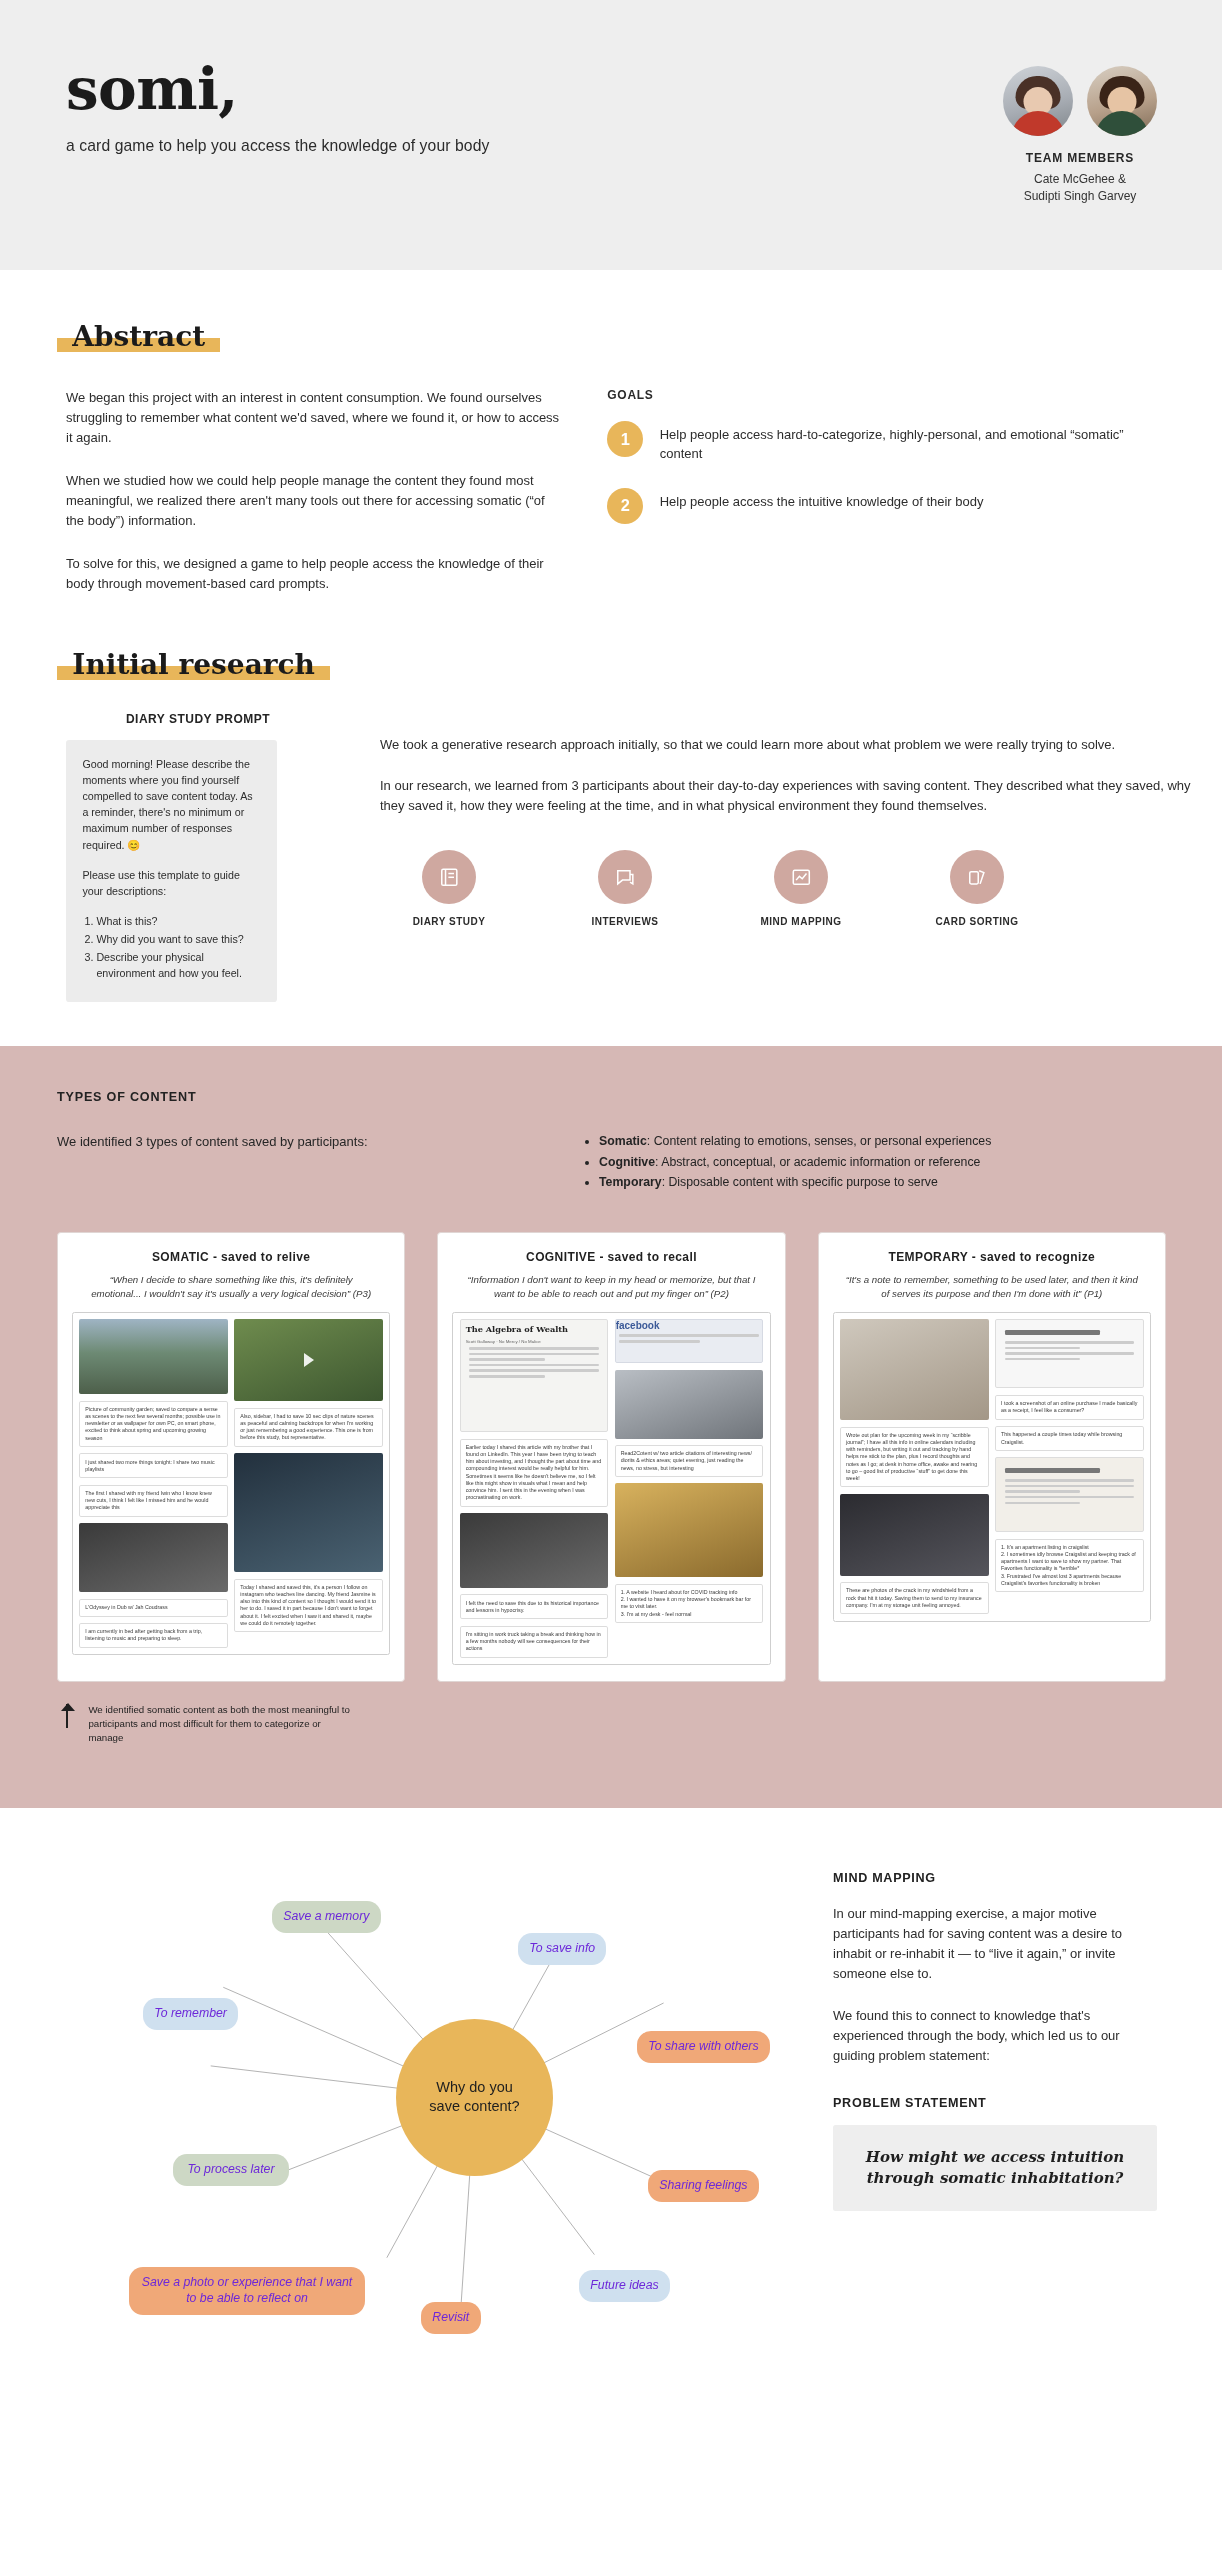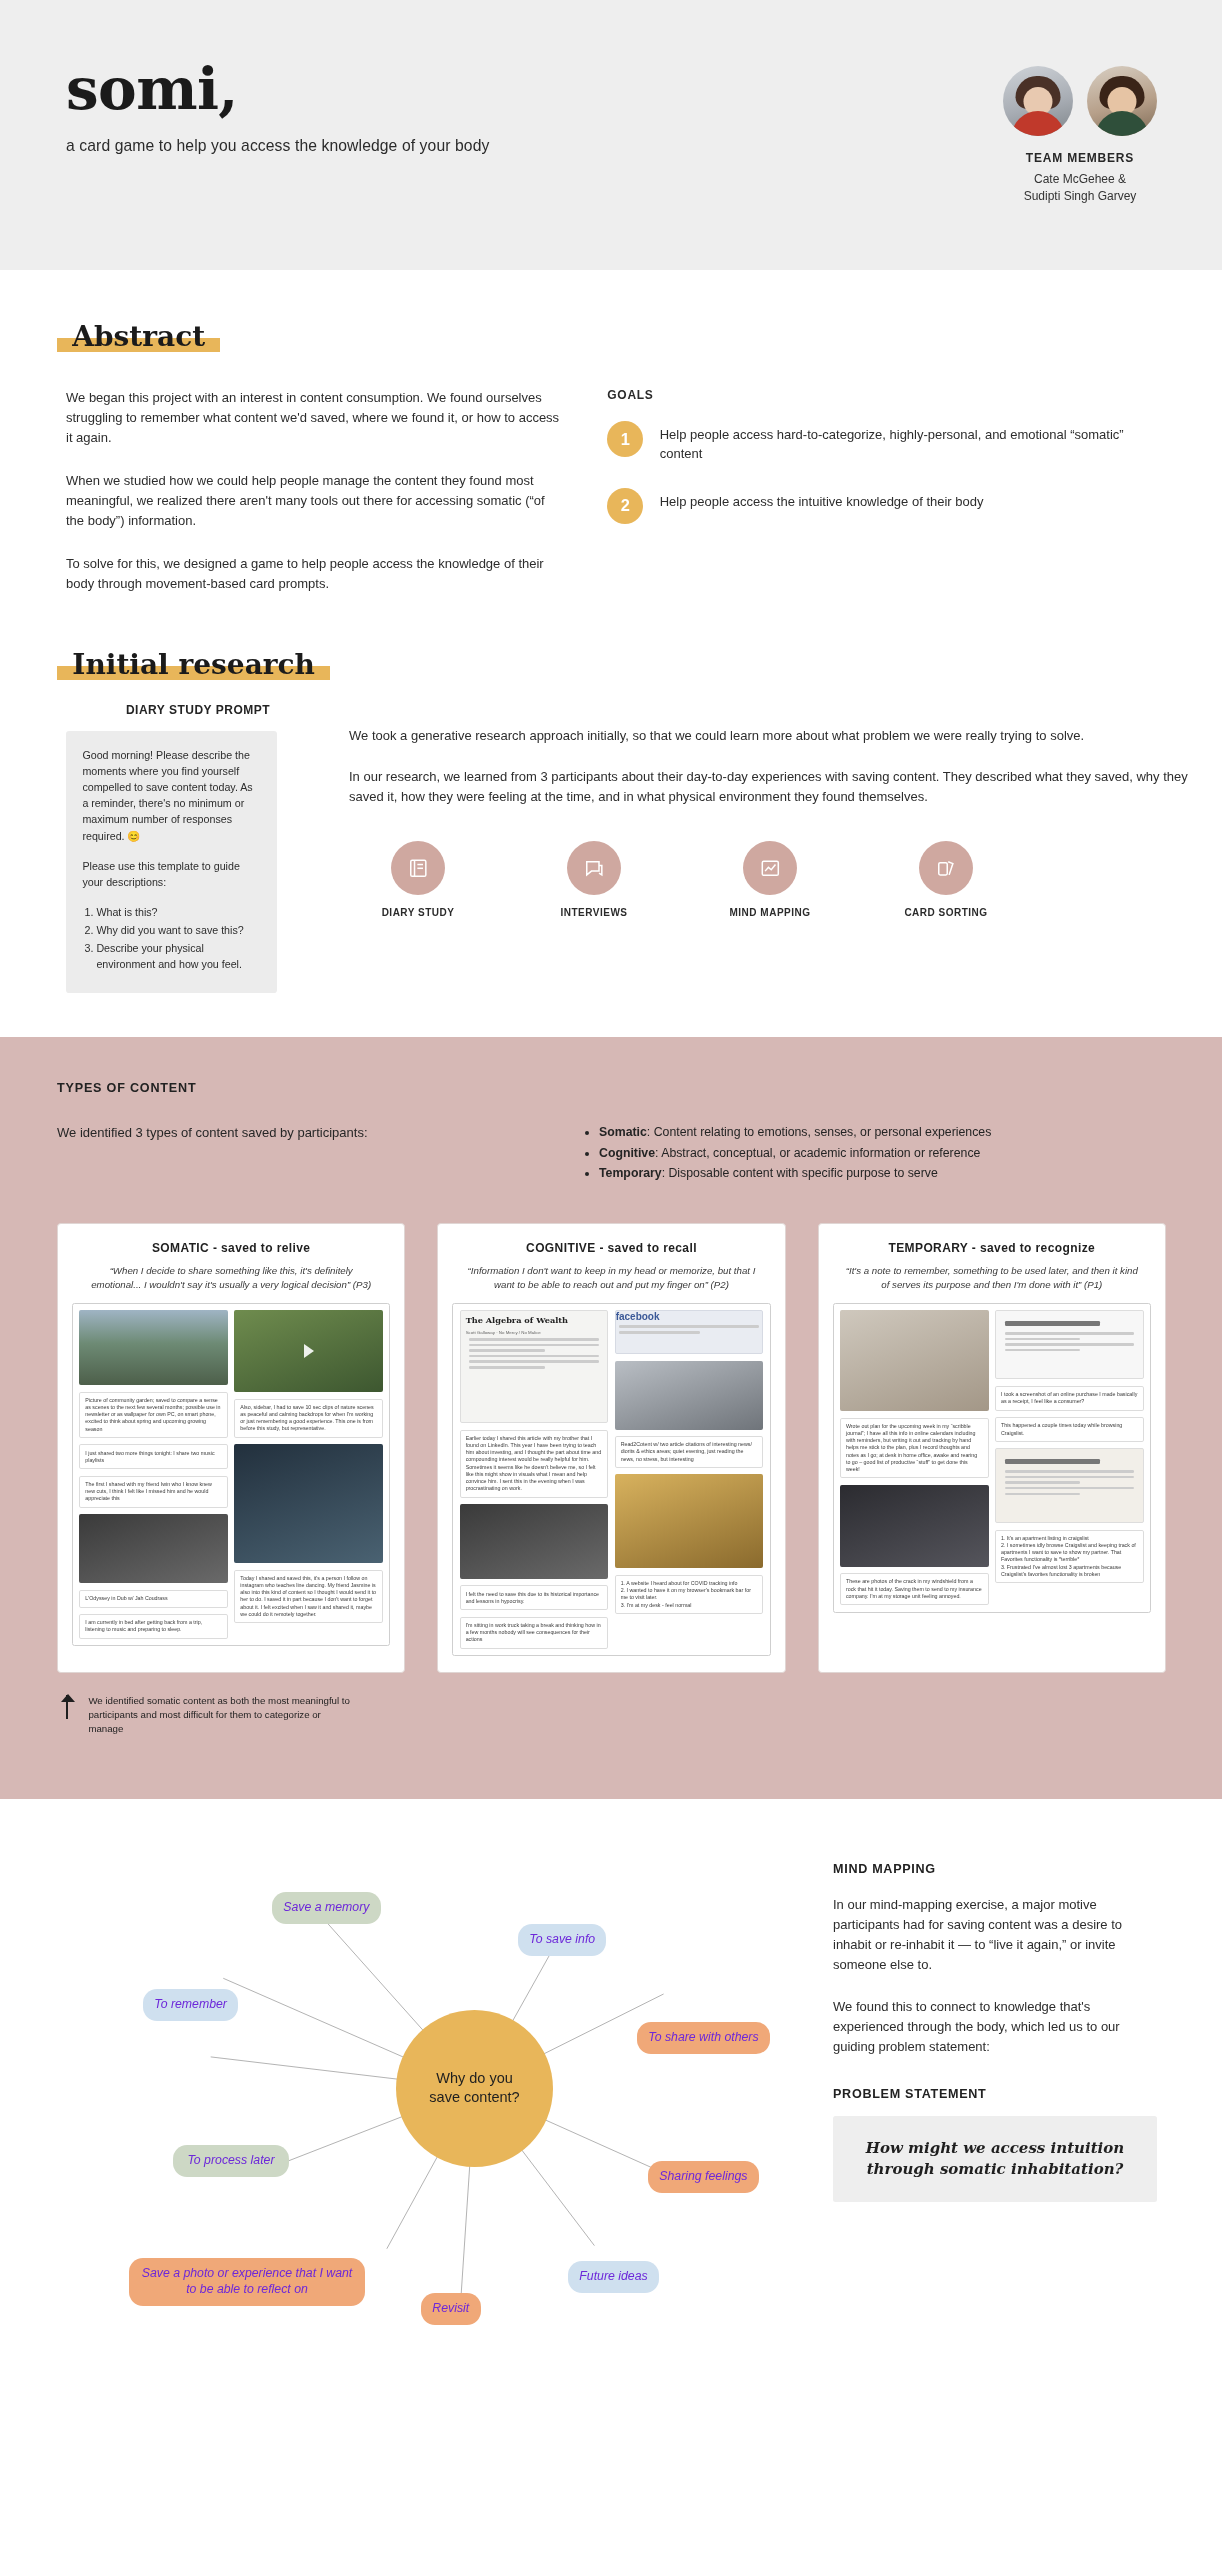--- a/index.html
+++ b/index.html
@@ -152,22 +152,22 @@
     padding-top: 3.8px;
   }
 
   
   .research {
     padding: 31px 27px 44px 66px;
     background: #fff;
   }
   .research-body {
     display: flex;
-    gap: 19px;
-    margin-top: 22px;
+    gap: 50px;
+    margin-top: 31px;
   }
   .diary-col { width: 264px; }
   .diary-label {
     font-size: 12px;
     font-weight: 700;
     letter-spacing: 0.5px;
     text-align: center;
     color: #242424;
     margin-bottom: 14px;
   }
@@ -651,21 +651,21 @@
       <div class="hub" style="white-space:pre-line"><span>Why do you
 save content?</span></div>
 
       <div class="node" style="left:206px; top:49px; background:#cdd8c5;">Save a memory</div>
       <div class="node" style="left:452px; top:81px; background:#cfe0ef;">To save info</div>
       <div class="node" style="left:77px; top:146px; background:#cfe0ef;">To remember</div>
       <div class="node" style="left:571px; top:179px; background:#f0a878;">To share with others</div>
       <div class="node" style="left:107px; top:302px; background:#cdd8c5; width:116px;">To process later</div>
       <div class="node" style="left:582px; top:318px; background:#f0a878;">Sharing feelings</div>
       <div class="node" style="left:63px; top:415px; background:#f0a878; width:236px;">Save a photo or experience that I want to be able to reflect on</div>
-      <div class="node" style="left:502px; top:418px; background:#cfe0ef;">Future ideas</div>
+      <div class="node" style="left:513px; top:418px; background:#cfe0ef;">Future ideas</div>
       <div class="node" style="left:355px; top:450px; background:#f0a878;">Revisit</div>
     </div>
 
     <div class="mind-right">
       <h3>MIND MAPPING</h3>
       <p>In our mind-mapping exercise, a major motive participants had for saving content was a desire to inhabit or re-inhabit it — to “live it again,” or invite someone else to.</p>
       <p>We found this to connect to knowledge that's experienced through the body, which led us to our guiding problem statement:</p>
       <div class="ps-title">PROBLEM STATEMENT</div>
       <div class="ps-box">How might we access intuition through somatic inhabitation?</div>
     </div>

